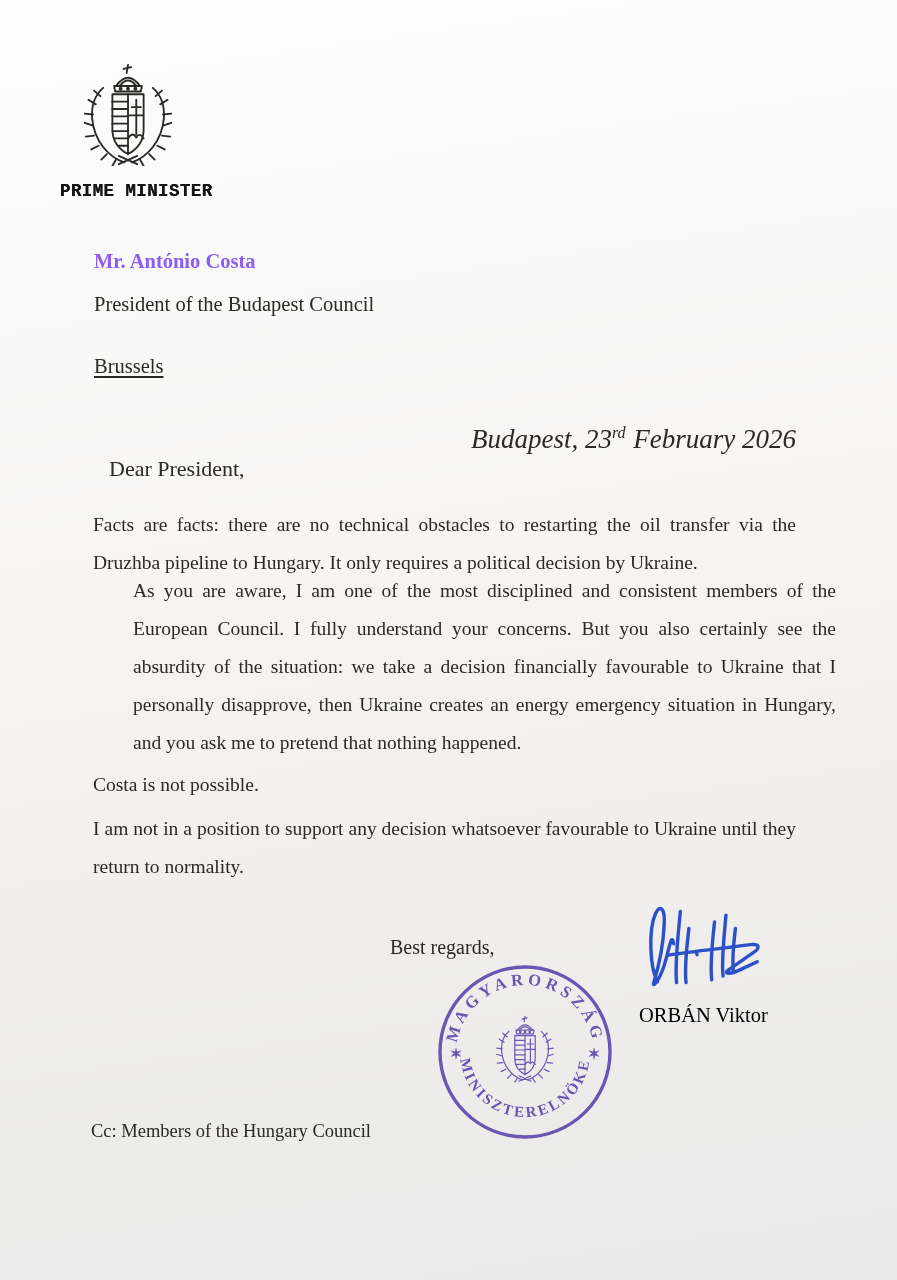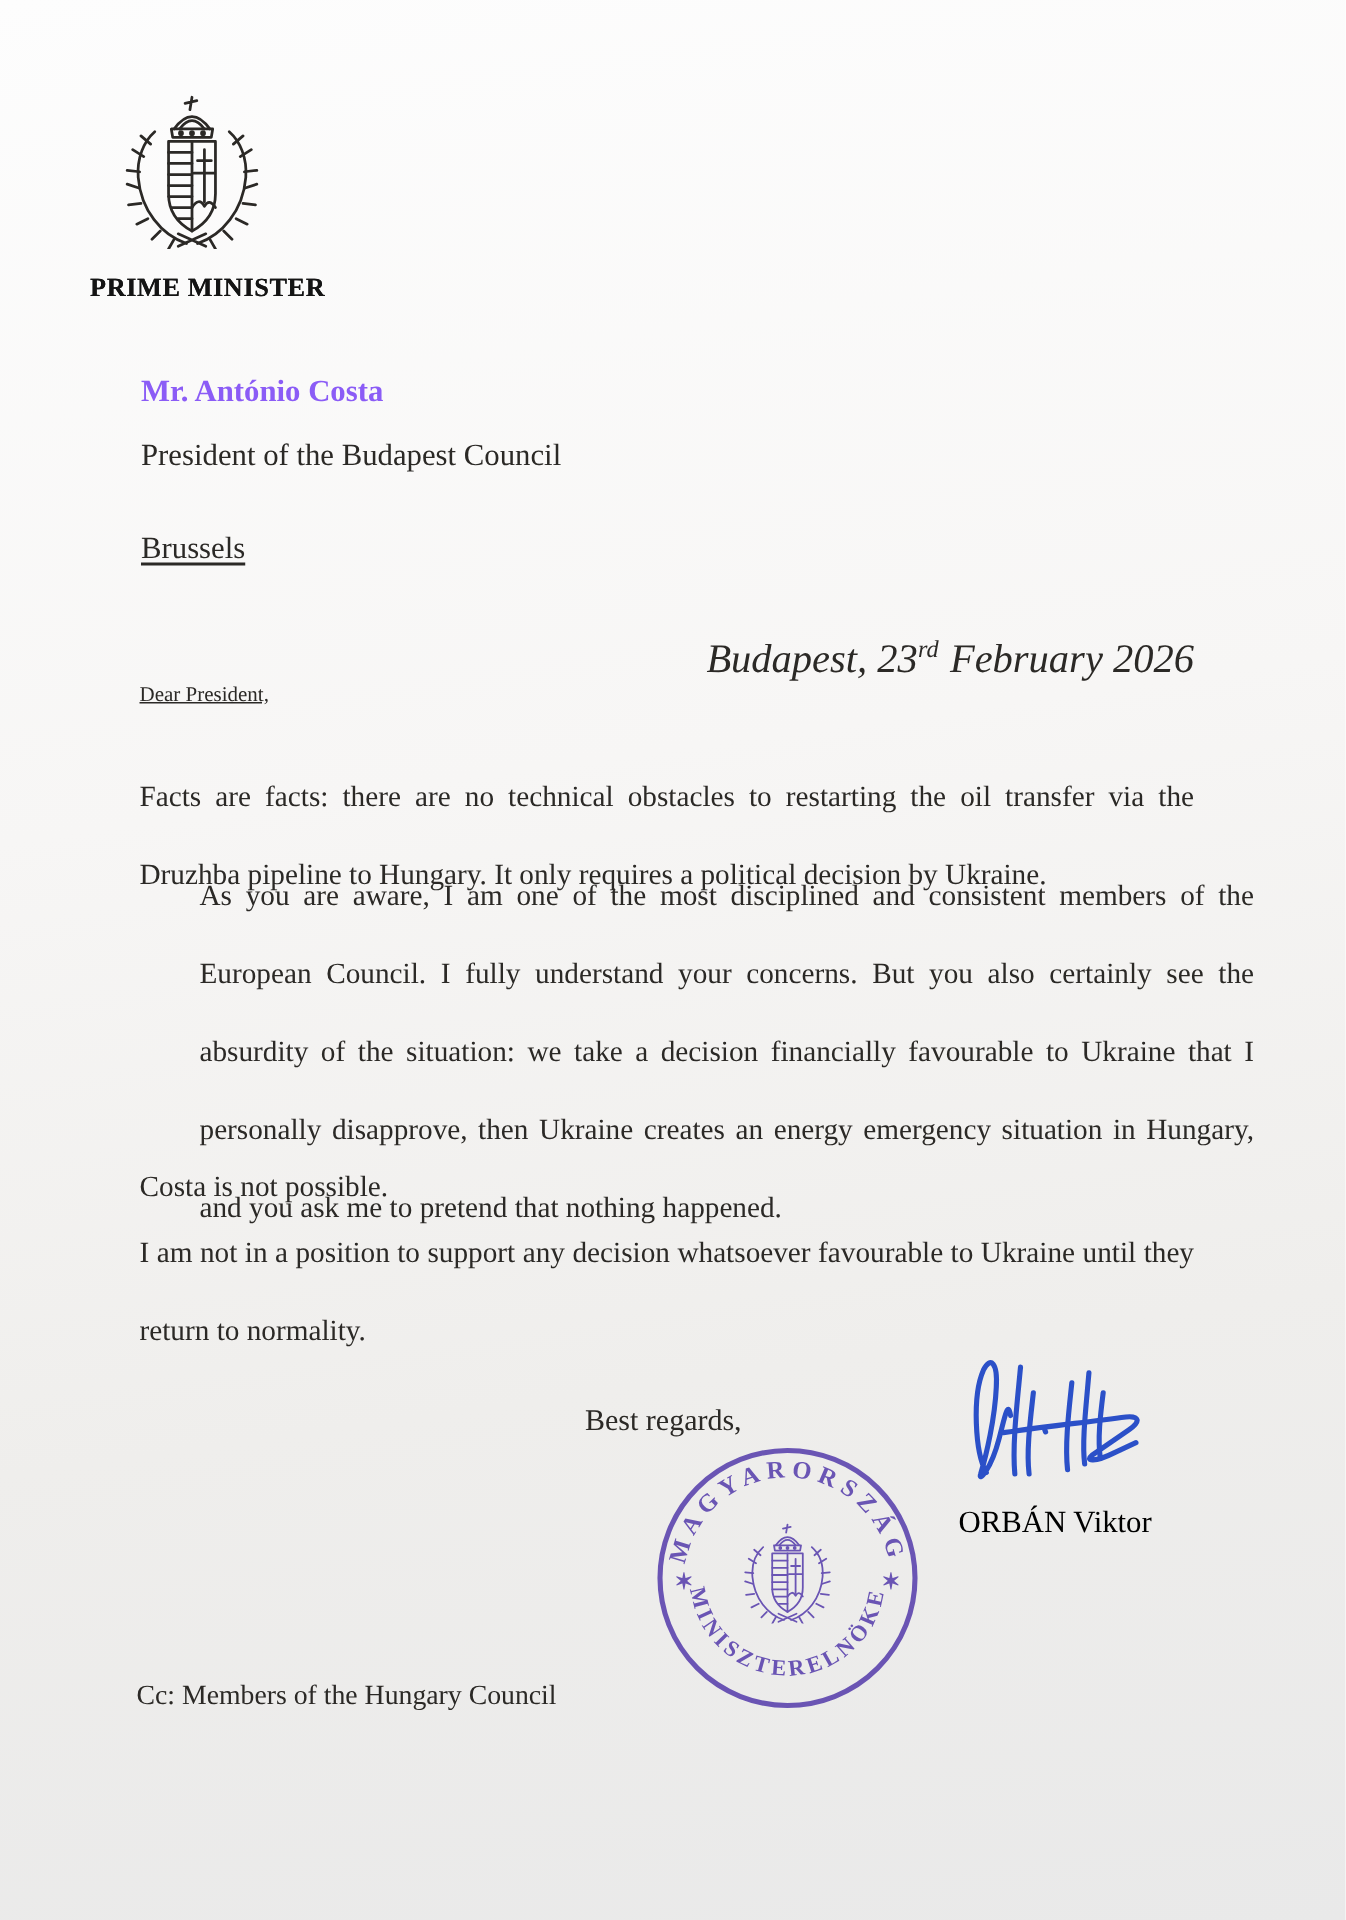--- a/index.html
+++ b/index.html
@@ -7,35 +7,35 @@
     width:897px;height:1280px;overflow:hidden;position:relative;
     background:linear-gradient(172deg,#fdfdfd 0%,#f7f6f5 40%,#efeeec 70%,#e9e9e9 100%);
     font-family:"Liberation Serif","DejaVu Serif",serif;
     color:var(--ink,#2b2926);
   }
   .abs{position:absolute;}
   
   .emblem{left:82px;top:63px;width:92px;height:103px;color:var(--ink,#1c1c1c);}
   .letterhead-title{
     left:60px;top:181px;
-    font-family:Liberation Serif, serif;
+    font-family:Liberation Mono, monospace;
     font-weight:bold;font-size:17.5px;letter-spacing:.4px;color:#141414;
     text-shadow:0 0 .4px #141414;
   }
   
   .recipient-name{left:94px;top:250px;font-size:20.5px;font-weight:bold;color:#8b5cf6;}
   .recipient-title{left:94px;top:293px;font-size:20.5px;}
   .recipient-city{left:94px;top:355px;font-size:20.5px;text-decoration:underline;text-underline-offset:3px;}
   
   .dateline{right:101px;top:424px;font-size:27px;font-style:italic;}
   .dateline sup{font-size:.6em;font-style:italic;}
   .dateline .date-suffix{margin-left:.28em;}
   
-  .salutation{left:93px;top:456px;font-size:14px;text-decoration:underline;}
-  .para{left:93px;width:703px;font-size:19.5px;line-height:52px;text-align:justify;color:#2b2926;}
+  .salutation{left:109px;top:456px;font-size:22px;}
+  .para{left:93px;width:703px;font-size:19.5px;line-height:38px;text-align:justify;color:#2b2926;}
   .para-1{top:506px;}
   .para-2{top:572px;margin-left:40px;}
   .para-3{top:766px;}
   .para-4{top:810px;}
   
   .valediction{left:390px;top:936px;font-size:20px;}
   .signature-svg{left:642px;top:900px;width:128px;height:95px;color:var(--signature-blue,#2b50c8);}
   .signer-name{left:639px;top:1004px;font-size:20.5px;color:#000000;}
   
   .stamp-svg{

